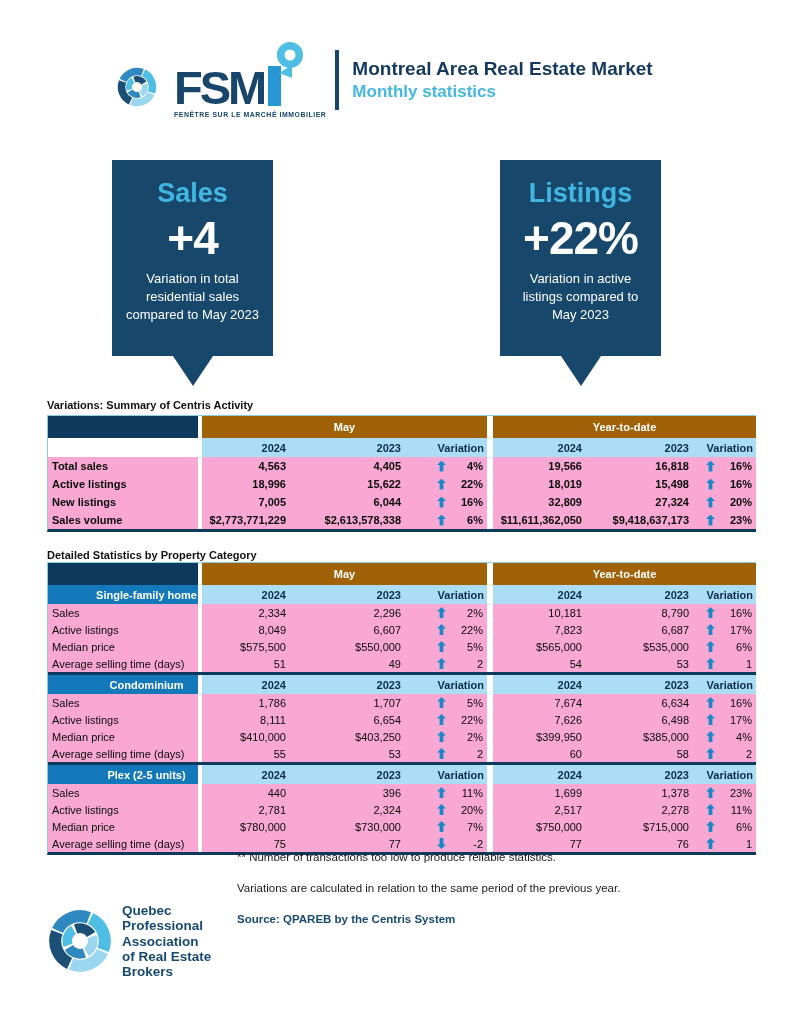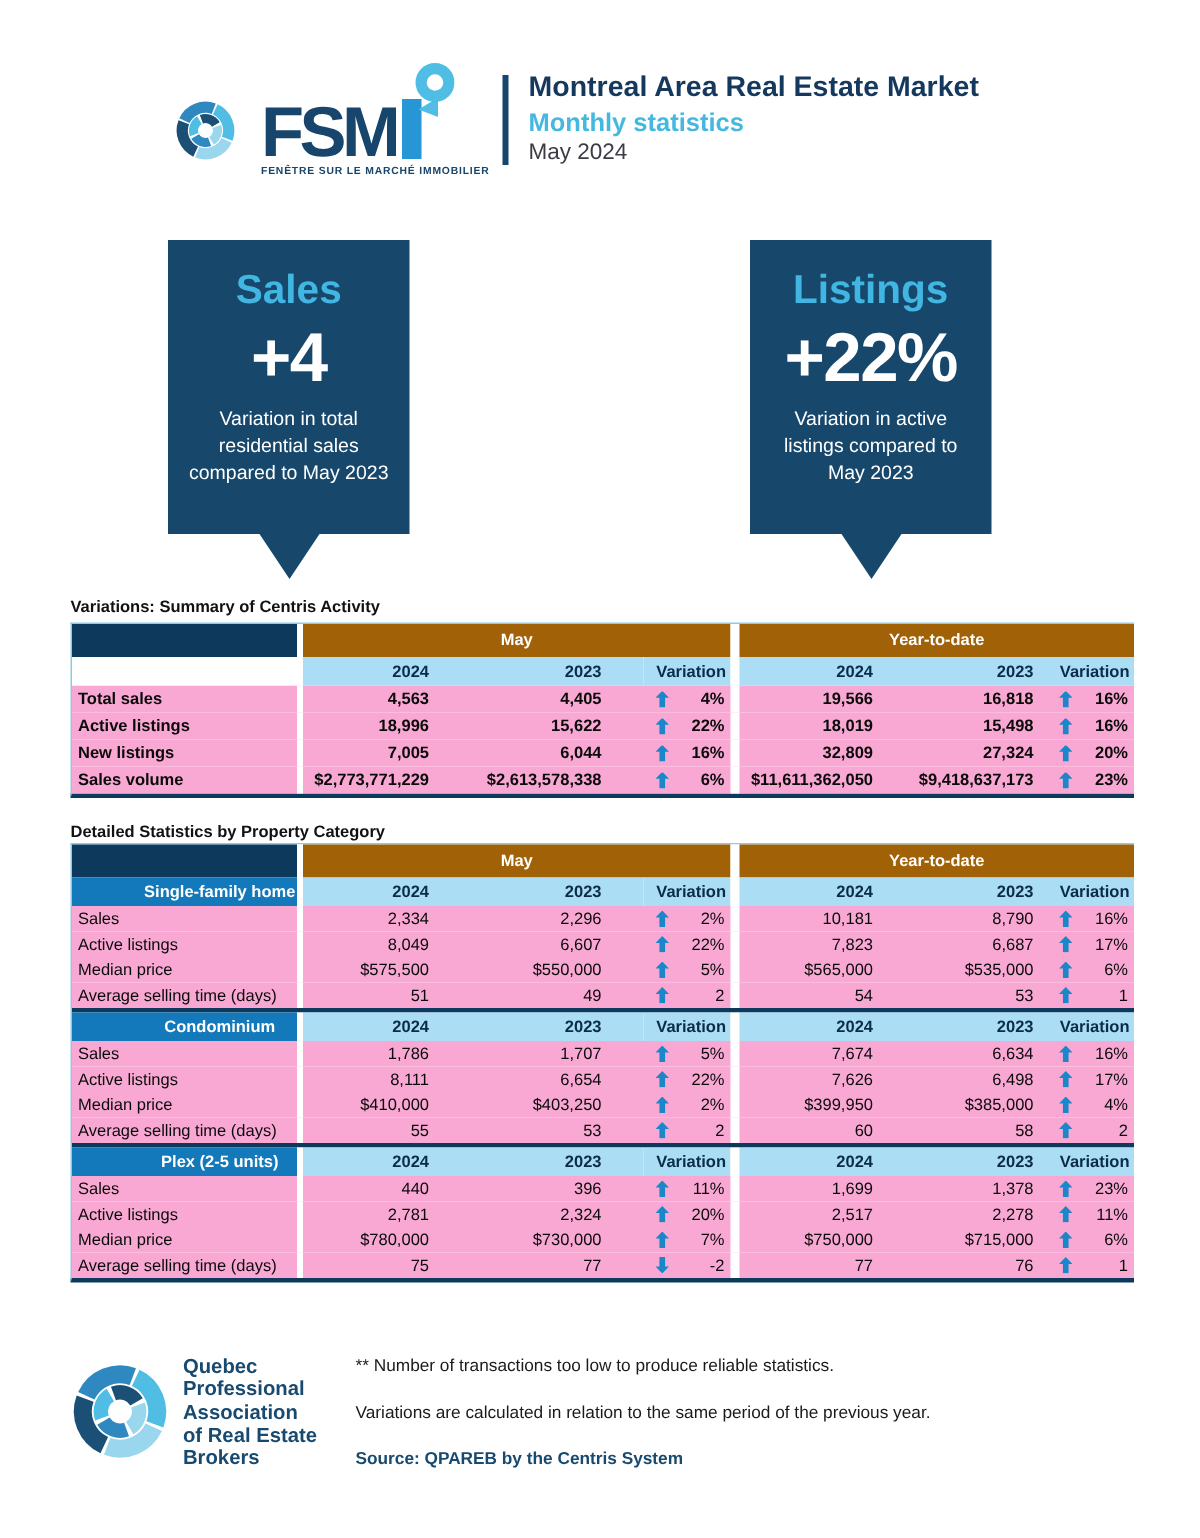--- a/index.html
+++ b/index.html
@@ -63,21 +63,21 @@
   .t1-table .row-data .cell{font-weight:700;}
   .arrow{width:9px;height:11px;background:#1b87c9;flex:0 0 auto;
          clip-path:polygon(50% 0,100% 42%,71% 42%,71% 100%,29% 100%,29% 42%,0 42%);}
   .arrow.down{transform:rotate(180deg);}
   .sect-sep{height:3px;background:#0d3a5c;}
 
   
   .qp-logo{position:absolute;left:40px;top:901px;width:80px;height:80px;}
   .org{position:absolute;left:122px;top:903px;font-size:13.5px;font-weight:800;color:#184a70;
        line-height:1.13;white-space:pre-line;}
-  .notes{position:absolute;left:237px;top:905px;width:500px;}
+  .notes{position:absolute;left:237px;top:851px;width:500px;}
   .note{font-size:11.5px;color:#1a1a1a;margin:0 0 19px 0;}
   .source{font-size:11.5px;font-weight:700;color:#184a70;}
 </style>
 </head>
 <body>
 
 <svg width="0" height="0" style="position:absolute">
   <defs>
     <g id="pinwheel">
       <circle cx="50" cy="50" r="31" fill="none" stroke="#1c4f75" stroke-width="15" stroke-dasharray="46 149" transform="rotate(115 50 50)"></circle>
@@ -109,21 +109,20 @@
             <circle cx="23" cy="13" r="5.5" fill="#ffffff"></circle>
           </svg>
         </div>
         <div class="tagline">FENÊTRE SUR LE MARCHÉ IMMOBILIER</div>
       </div>
     </div>
     <div class="divider"></div>
     <div class="titles">
       <div class="title">Montreal Area Real Estate Market</div>
       <div class="subtitle">Monthly statistics</div>
-      <div class="date">May 2024</div>
     </div>
   </header>
 
   <section class="callouts">
     <div class="callout">
       <div class="c-title">Sales</div>
       <div class="c-value">+4</div>
       <div class="c-desc">Variation in total residential sales compared to May 2023</div>
     </div>
     <div class="callout">

